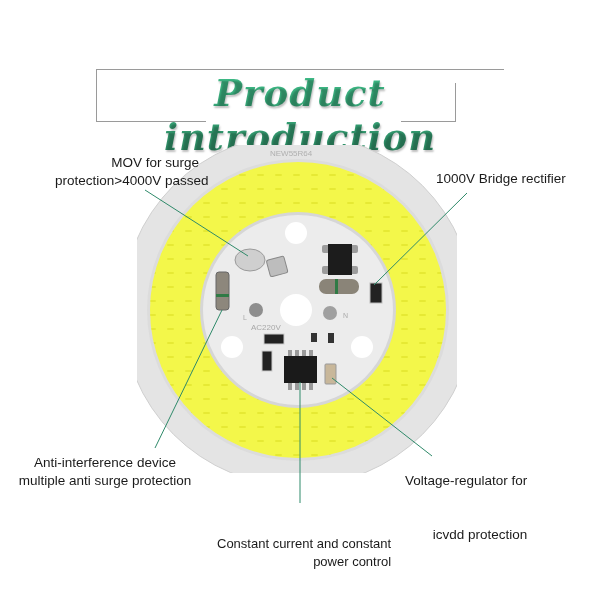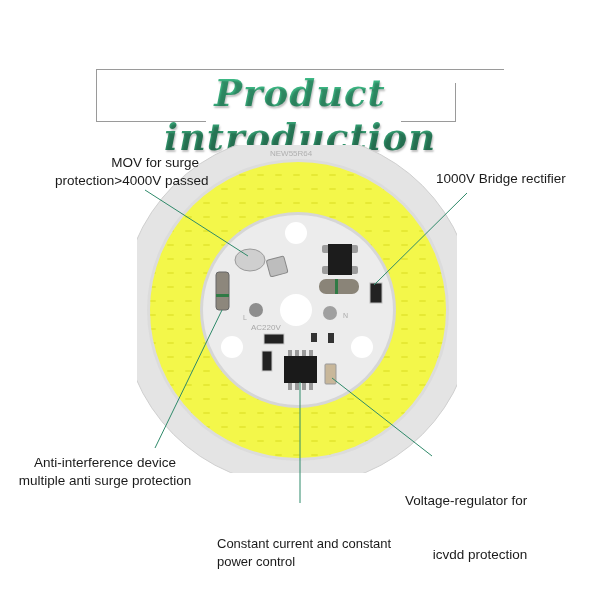--- a/index.html
+++ b/index.html
@@ -7,21 +7,21 @@
   .title-frame { position:absolute; left:96px; top:37px; width:360px; height:58px;margin-top:32px; }
   .title-frame .bt { position:absolute; left:0; top:0; width:408px; height:1px; background:#9a9a9a; }
   .title-frame .bl { position:absolute; left:0; top:0; width:1px; height:52px; background:#9a9a9a; }
   .title-frame .bb-l { position:absolute; left:0; top:52px; width:110px; height:1px; background:#9a9a9a; }
   .title-frame .bb-r { position:absolute; right:0; top:52px; width:55px; height:1px; background:#9a9a9a; }
   .title-frame .br { position:absolute; right:0; top:14px; width:1px; height:39px; background:#9a9a9a; }
   .title { position:absolute; left:0; top:2px; width:408px; text-align:center;
     font-family:"DejaVu Serif", serif; font-weight:bold; font-style:italic; font-size:37px; letter-spacing:1px;
     color:#3fa57a; text-shadow:1px 2px 2px rgba(0,0,0,0.25);
     background:linear-gradient(180deg,#40c08a 0%,#2e8a64 100%); -webkit-background-clip:text; background-clip:text; -webkit-text-fill-color:transparent; }
-  .label { position:absolute; font-size:13.5px; line-height:18px; color:#1a1a1a; white-space:nowrap; }
+  .label { position:absolute; font-size:13.5px; line-height:18px; color:#1a1a1a; white-space:nowrap;text-align:right; }
   svg { position:absolute; left:0; top:0; }
 </style>
 </head>
 <body>
 
 <div class="title-frame">
   <div class="bt"></div>
   <div class="bl"></div>
   <div class="bb-l"></div>
   <div class="bb-r"></div>
@@ -116,21 +116,21 @@
 
 <div class="label" style="left:436px; top:170px;">
   <div>1000V Bridge rectifier</div>
 </div>
 
 <div class="label" style="left:6px; top:454px; width:198px; text-align:center;">
   <div>Anti-interference device</div>
   <div>multiple anti surge protection</div>
 </div>
 
-<div class="label" style="left:405px; top:456px; white-space:pre;">
+<div class="label" style="left:405px; top:436px; white-space:pre;">
   <div>Voltage-regulator for</div>
   <div style="white-space:pre;margin-left:24px;"> icvdd protection</div>
 </div>
 
 <div class="label" style="left:217px; top:507px; font-size:13px;margin-top:28px;">
   <div>Constant current and constant</div>
   <div>power control</div>
 </div>
 
 </body></html>

